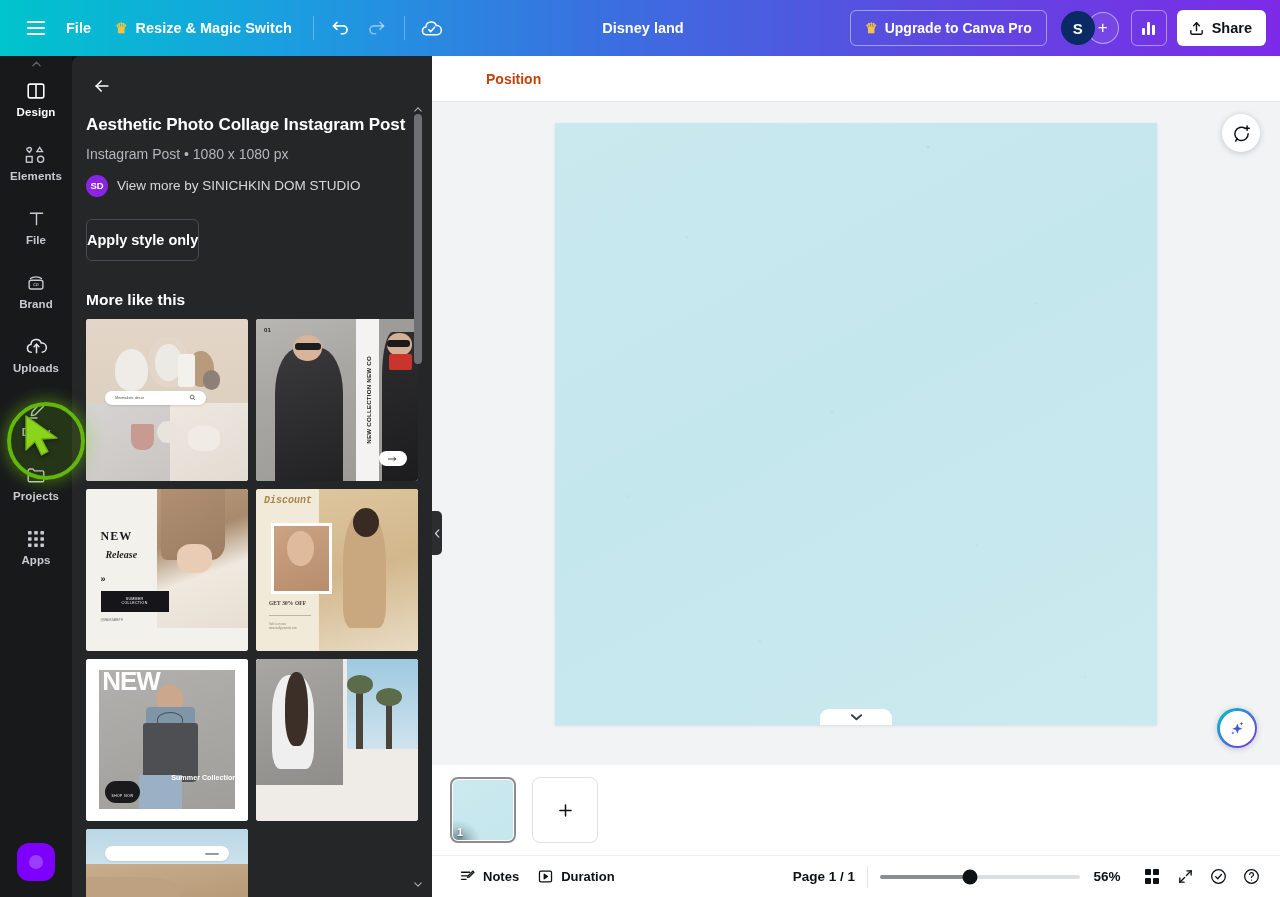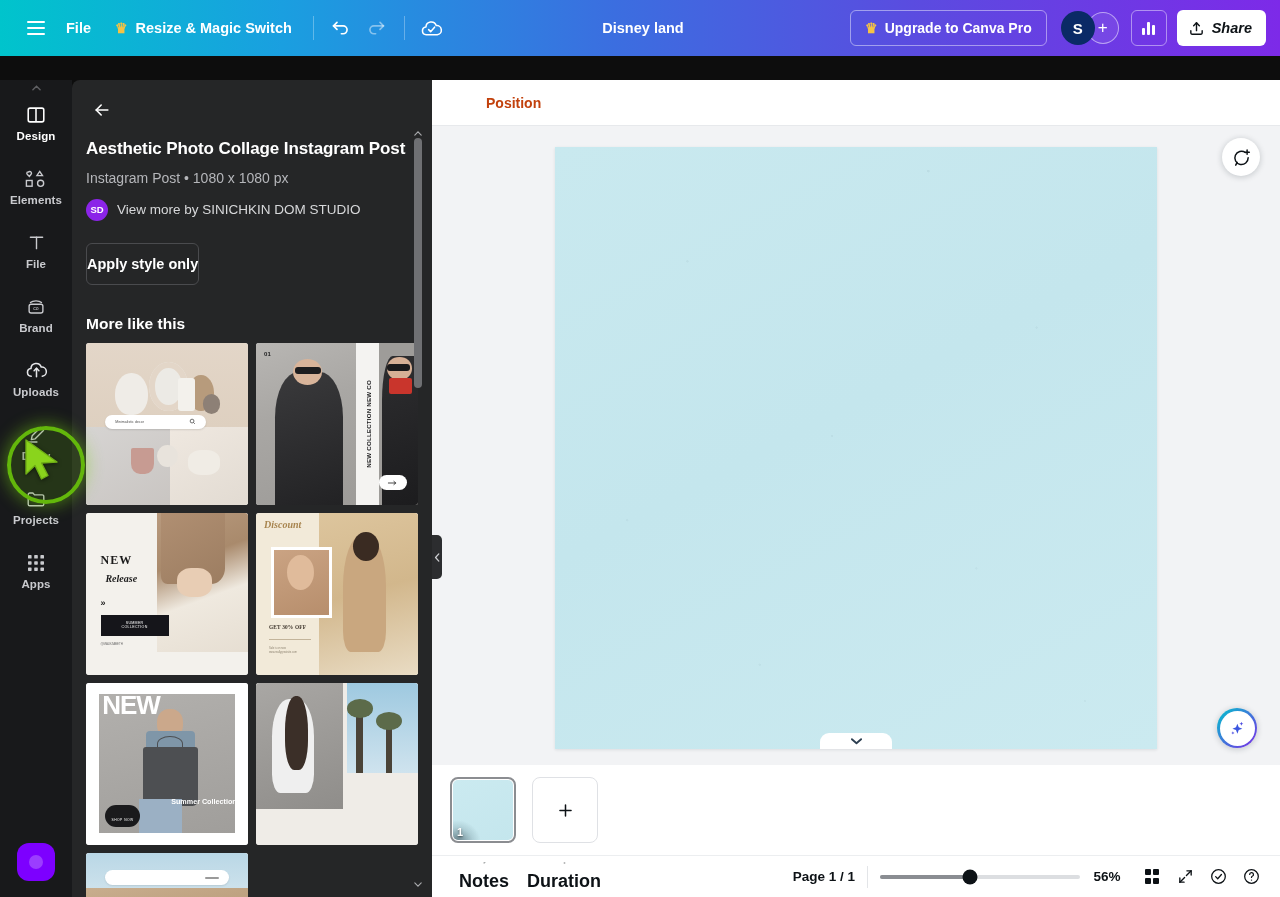--- a/index.html
+++ b/index.html
@@ -2,21 +2,21 @@
 <html><head>
 <meta charset="utf-8">
 <style>
   * { margin:0; padding:0; box-sizing:border-box; }
   html,body { width:1280px; height:897px; overflow:hidden; }
   body {
     font-family:"Liberation Sans", sans-serif;
     background:#0d0d0d; color:#fff;
     -webkit-font-smoothing:antialiased;
   }
-  .app { position:relative; width:1280px; height:897px; display:flex; flex-direction:column;gap:24px; }
+  .app { position:relative; width:1280px; height:897px; display:flex; flex-direction:column; }
 
   
   .topbar {
     height:56px; flex:0 0 56px;
     background:linear-gradient(90deg,#00c4cc 0%,#1a9fe0 22%,#3b6ee0 48%,#5b4be0 72%,#7d2ae8 100%);
     display:flex; align-items:center; padding:0 14px 0 18px; gap:0;
     position:relative; z-index:30;
   }
   .tb-icon-btn {
     width:36px; height:36px; border-radius:6px;
@@ -61,21 +61,21 @@
   .insights-btn {
     width:36px; height:36px; border-radius:6px; margin-left:12px;
     border:1px solid rgba(255,255,255,.45);
     display:flex; align-items:center; justify-content:center; cursor:pointer;
   }
   .bars { display:flex; align-items:flex-end; gap:2px; height:14px; }
   .bars i { width:3px; background:#fff; border-radius:1px; display:block; }
   .share-btn {
     height:36px; padding:0 14px 0 11px; border-radius:6px; margin-left:10px;
     background:#fff; color:#0d1216; font-size:14.5px; font-weight:700;
-    display:flex; align-items:center; gap:7px; cursor:pointer; white-space:nowrap;font-style:italic;
+    display:flex; align-items:center; gap:7px; cursor:pointer; white-space:nowrap;
   }
 
   
   .body { flex:1 1 auto; display:flex; min-height:0; position:relative; }
 
   
   .rail {
     width:72px; flex:0 0 72px; background:#18191b;
     display:flex; flex-direction:column; align-items:center;
     padding-top:2px; position:relative; z-index:12;
@@ -252,21 +252,21 @@
 
   
   .bottombar {
     height:42px; flex:0 0 42px; background:#fff;
     display:flex; align-items:center; padding:0 14px 0 18px; gap:0;
     border-top:1px solid #eceef0; position:relative; z-index:6;
   }
   .bb-btn {
     height:30px; padding:0 9px; border-radius:5px; cursor:pointer;
     display:flex; align-items:center; gap:7px;
-    font-size:18px; font-weight:600; color:#0d1216; white-space:nowrap;flex-direction:column;
+    font-size:13px; font-weight:600; color:#0d1216; white-space:nowrap;
   }
   .bb-spacer { flex:1 1 auto; }
   .page-indicator { font-size:13.5px; font-weight:600; color:#0d1216; white-space:nowrap; padding:0 12px 0 0; }
   .bb-divider { width:1px; height:22px; background:#e3e5e8; margin:0 12px 0 0; }
   .zoom-slider { width:200px; height:20px; display:flex; align-items:center; position:relative; cursor:pointer; }
   .zs-track { width:100%; height:4px; background:#dcdee1; border-radius:2px; position:relative; }
   .zs-fill { position:absolute; left:0; top:0; height:4px; width:45%; background:#8a8d92; border-radius:2px; }
   .zs-knob {
     position:absolute; left:45%; top:50%; transform:translate(-50%,-50%);
     width:15px; height:15px; border-radius:50%; background:#0d1216;
@@ -545,21 +545,21 @@
                 <span class="t-label" style="left:9%;top:80%;font-size:2.9px;color:#6a6a6a;font-weight:400">@MALEZABETH</span>
               </div>
             </div>
 
 
             <div class="tpl-card">
               <div class="th" style="background:#f2ead9">
                 <div class="ph" style="left:39%;top:0;width:61%;height:100%;background:linear-gradient(165deg,#ddc59d 0%,#d2b78c 48%,#e9dcc4 100%)"></div>
                 <div class="ph" style="left:54%;top:14%;width:26%;height:72%;border-radius:44% 44% 18% 18%;background:#c9a77f"></div>
                 <div class="ph" style="left:60%;top:12%;width:16%;height:18%;border-radius:50%;background:#3a2b22"></div>
-                <span class="t-label" style="left:5%;top:4%;font-size:10px;color:#a8854f;font-style:italic;font-family:Liberation Serif, serif">Discount</span>
+                <span class="t-label" style="left:5%;top:4%;font-size:10px;color:#a8854f;font-style:italic;font-family:Liberation Mono, monospace">Discount</span>
                 <div class="ph" style="left:9%;top:21%;width:38%;height:44%;background:#fff;padding:2px"></div>
                 <div class="ph" style="left:11%;top:23%;width:34%;height:40%;background:linear-gradient(160deg,#caa383,#b78e6c)"></div>
                 <div class="ph" style="left:19%;top:26%;width:17%;height:22%;border-radius:50%;background:#e0bb9b"></div>
                 <span class="t-label" style="left:8%;top:69%;font-size:5.3px;color:#3a3128;letter-spacing:.2px;font-family:'Liberation Serif',serif">GET 30% OFF</span>
                 <div style="position:absolute;left:8%;top:78%;width:26%;height:1px;background:#c3b49a"></div>
                 <span class="t-label" style="left:8%;top:83%;font-size:2.6px;color:#8f8573;font-weight:400;line-height:1.7">Sale is on now<br>www.reallygreatsite.com</span>
               </div>
             </div>
 
             <div class="tpl-card">

